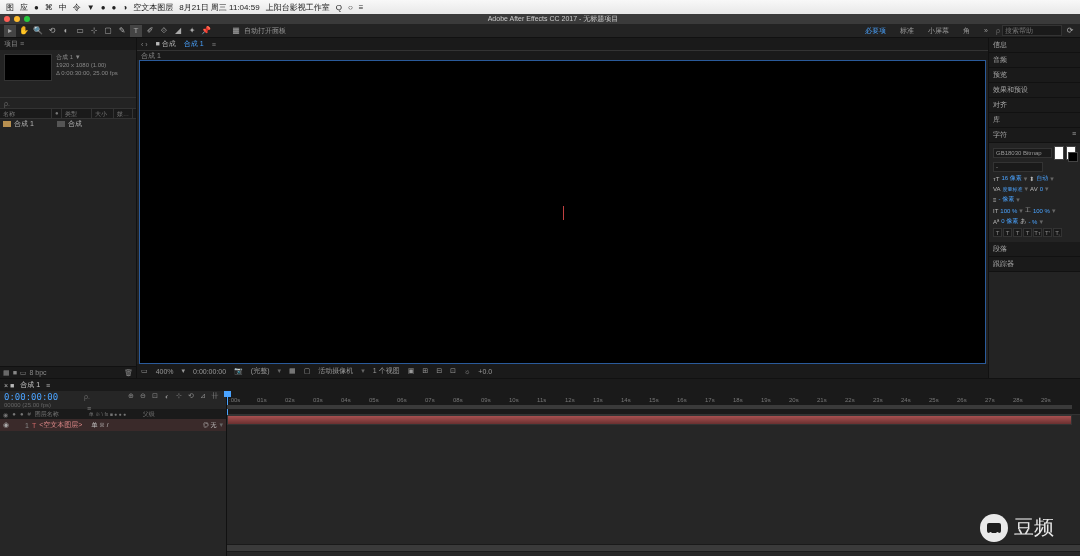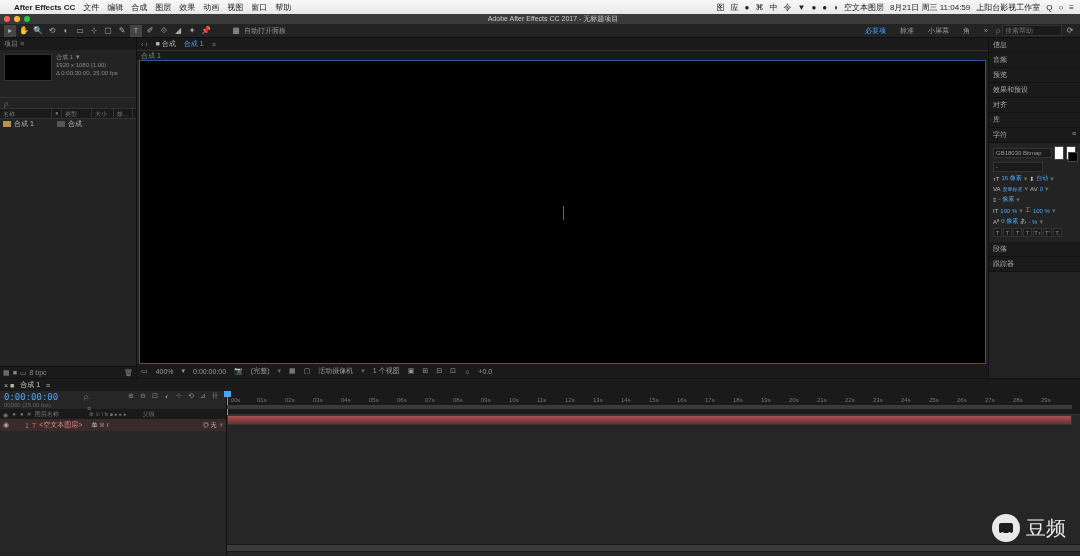--- a/index.html
+++ b/index.html
@@ -84,44 +84,31 @@
 .ruler { height: 24px; background: #1a1a1a; border-bottom: 1px solid #333; position: relative; font-size: 6px; color: #777; }
 .ruler .tick { position: absolute; top: 6px; }
 .playhead { position: absolute; left: 0; top: 0; width: 1px; height: 24px; background: #4aa3ff; }
 .playhead::before { content: ''; position: absolute; top: 0; left: -3px; width: 7px; height: 6px; background: #4aa3ff; }
 .track-area { position: relative; height: 12px; }
 .track-bar { position: absolute; left: 0; right: 8px; top: 0; height: 10px; background: linear-gradient(#a85050,#6a3030); border: 1px solid #333; }
 .scroll-track { position: absolute; bottom: 4px; left: 0; right: 0; height: 8px; background: #1a1a1a; }
 .scroll-thumb { position: absolute; left: 0; width: 100%; height: 6px; top: 1px; background: #3a3a3a; }
 .minimap { position: absolute; top: 14px; left: 0; right: 8px; height: 4px; background: #3a3a3a; }
 
-.watermark { position: absolute; right: 14px; bottom: 14px; display: flex; align-items: center; gap: 6px; color: #fff; font-size: 20px; opacity: 0.9; }
+.watermark { position: absolute; right: 26px; bottom: 14px; display: flex; gap: 6px; color: #fff; font-size: 20px; opacity: 0.9; }
 .watermark .circ { width: 28px; height: 28px; border-radius: 50%; background: #fff; display: flex; align-items: center; justify-content: center; }
 .watermark .circ .inner { width: 14px; height: 10px; background: #1e1e1e; border-radius: 2px; position: relative; }
 .watermark .circ .inner::before, .watermark .circ .inner::after { content:''; position:absolute; width:3px; height:3px; background:#fff; border-radius:50%; bottom:-2px; }
 .watermark .circ .inner::before { left: 2px; }
 .watermark .circ .inner::after { right: 2px; }
 </style>
 </head>
 <body>
 
 <div class="mac-menubar">
-  <div class="left">
-    <span class="apple"></span>
-    <span class="app-name">After Effects CC</span>
-    <span class="menu-item">文件</span>
-    <span class="menu-item">编辑</span>
-    <span class="menu-item">合成</span>
-    <span class="menu-item">图层</span>
-    <span class="menu-item">效果</span>
-    <span class="menu-item">动画</span>
-    <span class="menu-item">视图</span>
-    <span class="menu-item">窗口</span>
-    <span class="menu-item">帮助</span>
-  </div>
   <div class="right">
     <span>图</span>
     <span>应</span>
     <span>●</span>
     <span>⌘</span>
     <span>中</span>
     <span>令</span>
     <span>▼</span>
     <span>●</span>
     <span>●</span>

